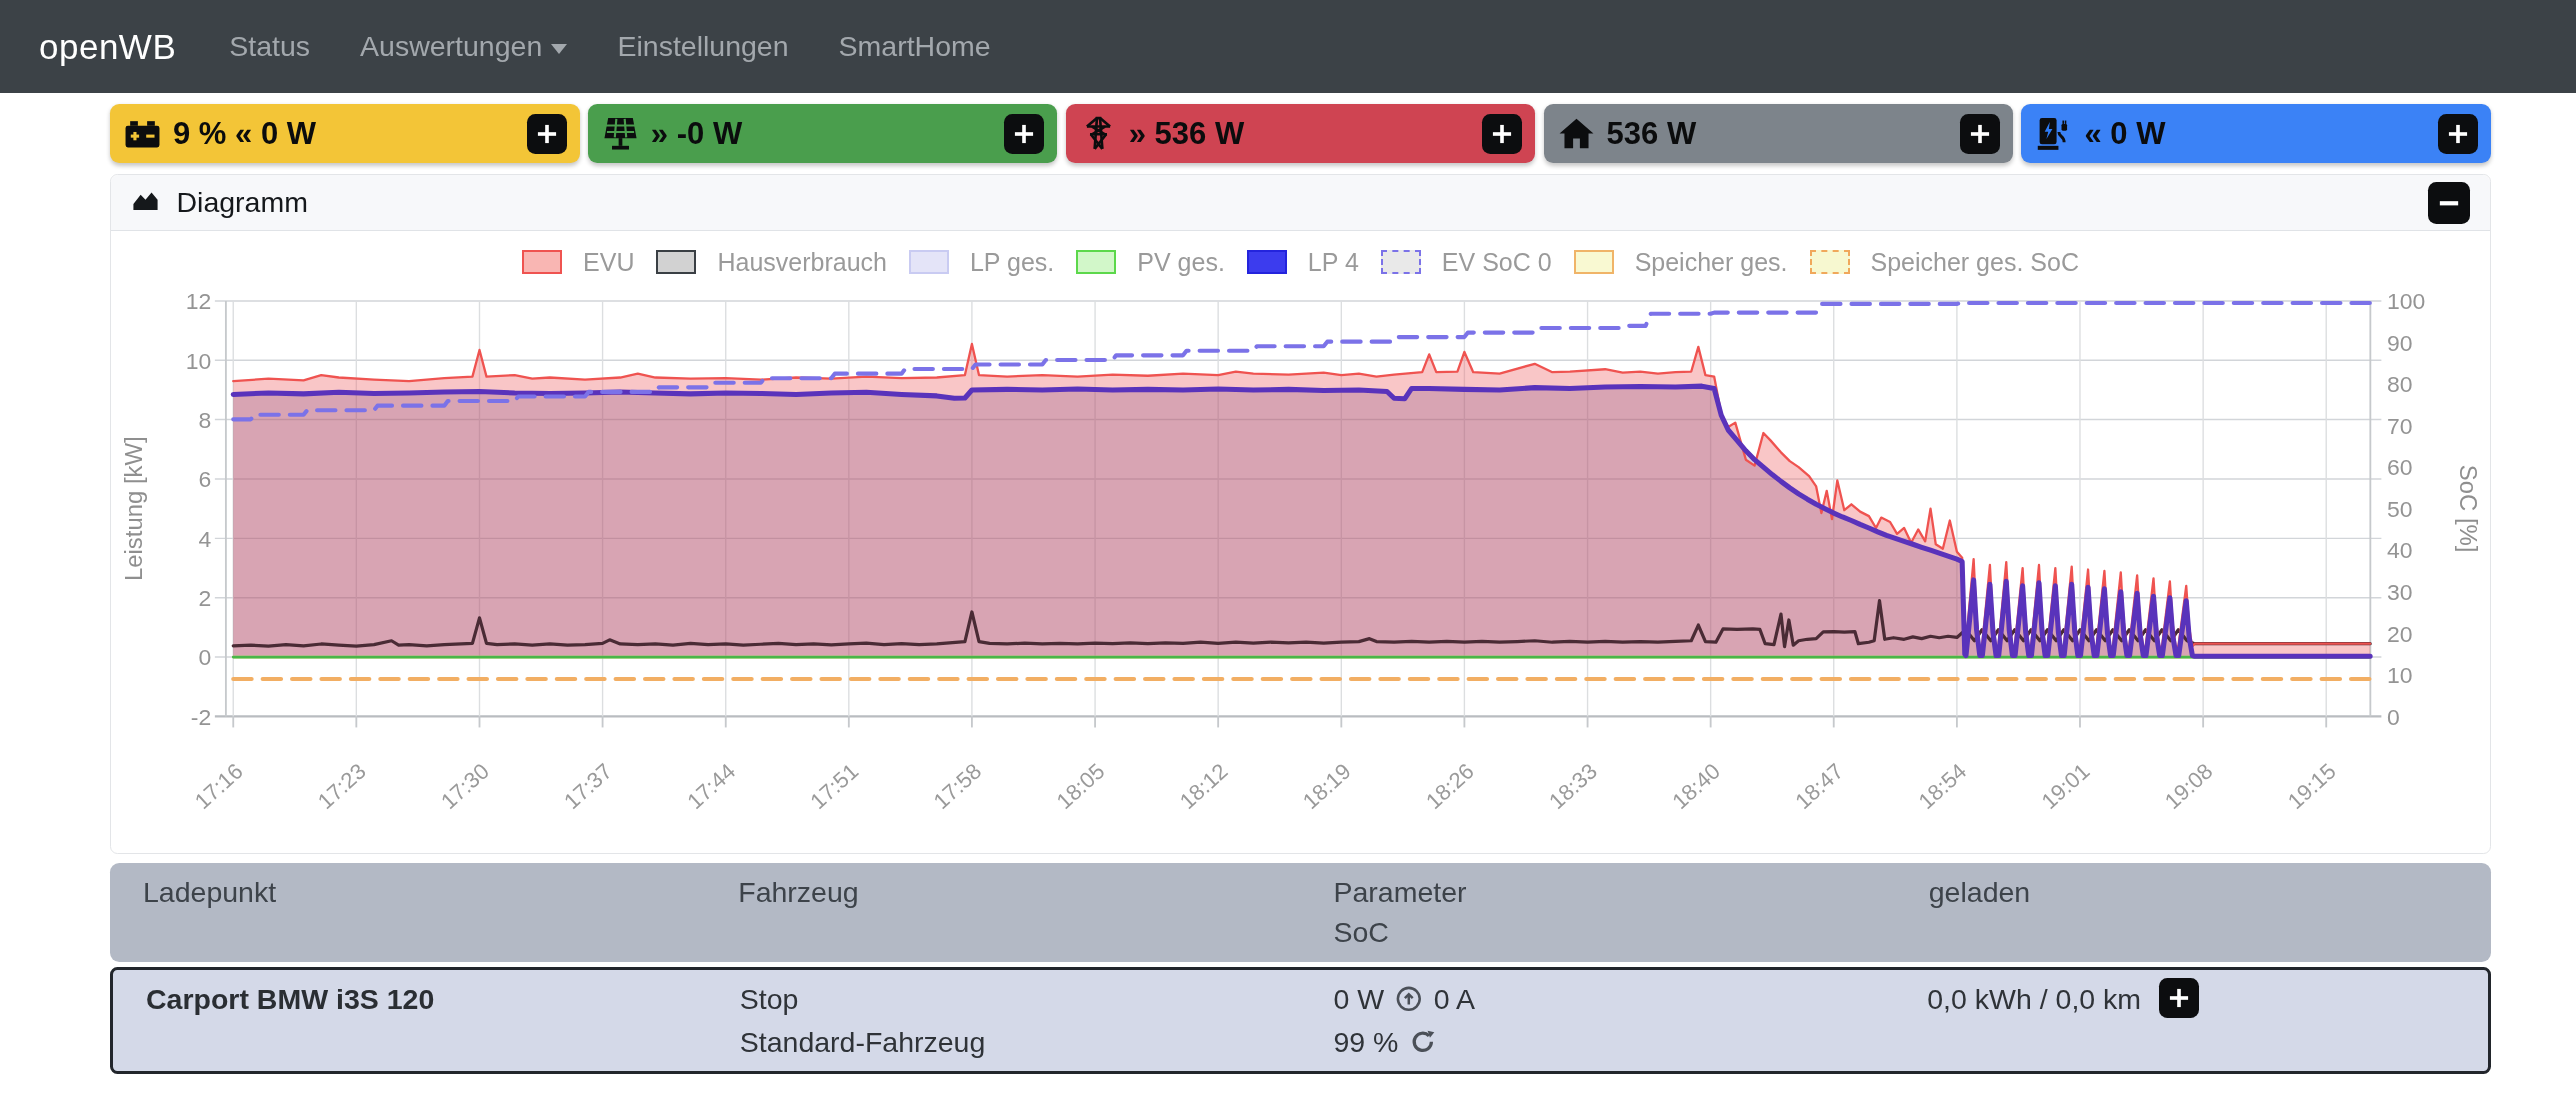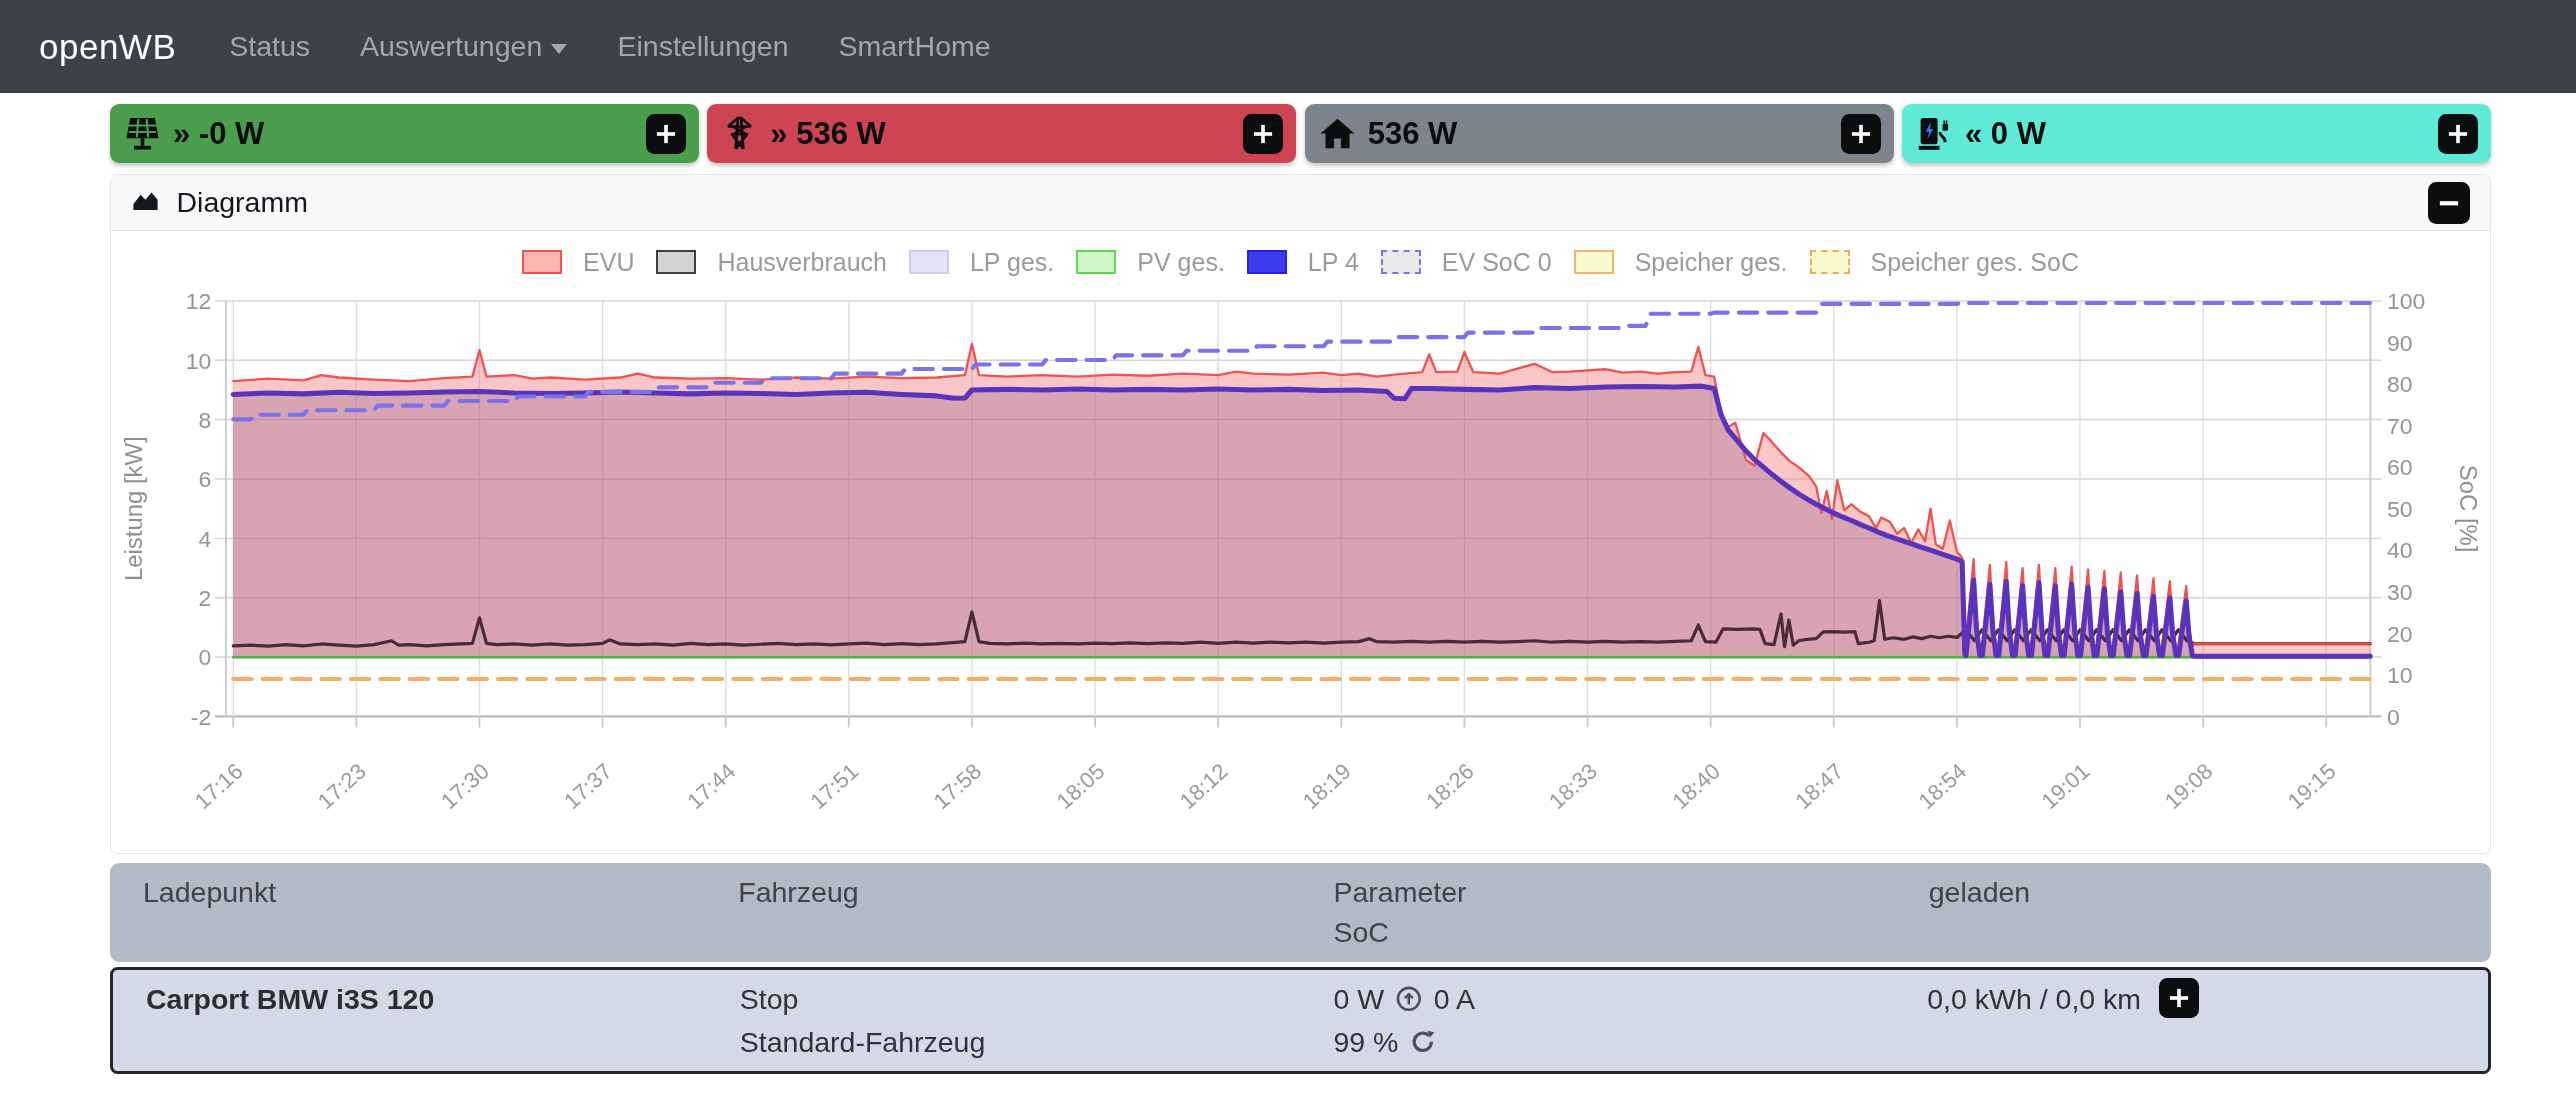--- a/index.html
+++ b/index.html
@@ -56,20 +56,39 @@
       <span>Einstellungen</span>
     </a>
   <a class="navlink">
       <span>SmartHome</span>
     </a>
 </nav>
 
 <div class="content">
 
   <div class="badges">
+    <div class="badge" style="background: rgb(243, 197, 55);">
+      <span class="bicon">
+        <svg viewBox="0 0 24 24" width="37" height="37">
+            <rect x="1" y="7" width="22" height="14" rx="1.5" fill="#0c0d0e"></rect>
+            <rect x="4" y="4" width="5" height="3" fill="#0c0d0e"></rect>
+            <rect x="15" y="4" width="5" height="3" fill="#0c0d0e"></rect>
+            <rect x="4.4" y="12.7" width="5.4" height="2" fill="#f3c537"></rect>
+            <rect x="6.1" y="11" width="2" height="5.4" fill="#f3c537"></rect>
+            <rect x="14.4" y="12.7" width="5.4" height="2" fill="#f3c537"></rect>
+          </svg>
+      </span>
+      <span class="txt">9 % « 0 W</span>
+      <span class="sqbtn">
+          <svg width="20" height="20" viewBox="0 0 22 22">
+            <rect x="9" y="1" width="4" height="20" fill="#fff"></rect>
+            <rect x="1" y="9" width="20" height="4" fill="#fff"></rect>
+          </svg>
+        </span>
+    </div>
     <div class="badge" style="background: rgb(74, 158, 77);">
       <span class="bicon">
         <svg viewBox="0 0 24 24" width="37" height="37">
             <path d="M4 2 h16 l2.4 13 H1.6 Z" fill="#0c0d0e"></path>
             <path d="M2.5 6.8 h19 M3.2 11 h17.6 M9.3 2.5 l-1 12 M14.7 2.5 l1 12" stroke="#4a9e4d" stroke-width="1.4" fill="none"></path>
             <rect x="10.8" y="15" width="2.4" height="5" fill="#0c0d0e"></rect>
             <rect x="6.5" y="20" width="11" height="2.4" fill="#0c0d0e"></rect>
           </svg>
       </span>
       <span class="txt">» -0 W</span>
@@ -104,21 +123,21 @@
           </svg>
       </span>
       <span class="txt">536 W</span>
       <span class="sqbtn">
           <svg width="20" height="20" viewBox="0 0 22 22">
             <rect x="9" y="1" width="4" height="20" fill="#fff"></rect>
             <rect x="1" y="9" width="20" height="4" fill="#fff"></rect>
           </svg>
         </span>
     </div>
-    <div class="badge" style="background: #5eead4; align-items: center;">
+    <div class="badge" style="background: #3b82f6; align-items: center;">
       <span class="bicon">
         <svg viewBox="0 0 24 24" width="37" height="37">
             <rect x="3" y="2" width="11" height="17" rx="1.5" fill="#0c0d0e"></rect>
             <path d="M9.6 4.6 L6.3 10.8 h2.3 L7.4 15.6 l3.9-6.6 H9 Z" fill="#2e7cf6"></path>
             <rect x="1.8" y="20" width="13.4" height="2.6" fill="#0c0d0e"></rect>
             <path d="M15.5 11 c0 3.2 3.4 2.6 3.4 6.6" stroke="#0c0d0e" stroke-width="1.9" fill="none"></path>
             <rect x="17.2" y="5.8" width="3.6" height="4.4" rx="0.9" fill="#0c0d0e"></rect>
             <rect x="17.8" y="3.6" width="1" height="2.2" fill="#0c0d0e"></rect>
             <rect x="19.3" y="3.6" width="1" height="2.2" fill="#0c0d0e"></rect>
           </svg>

